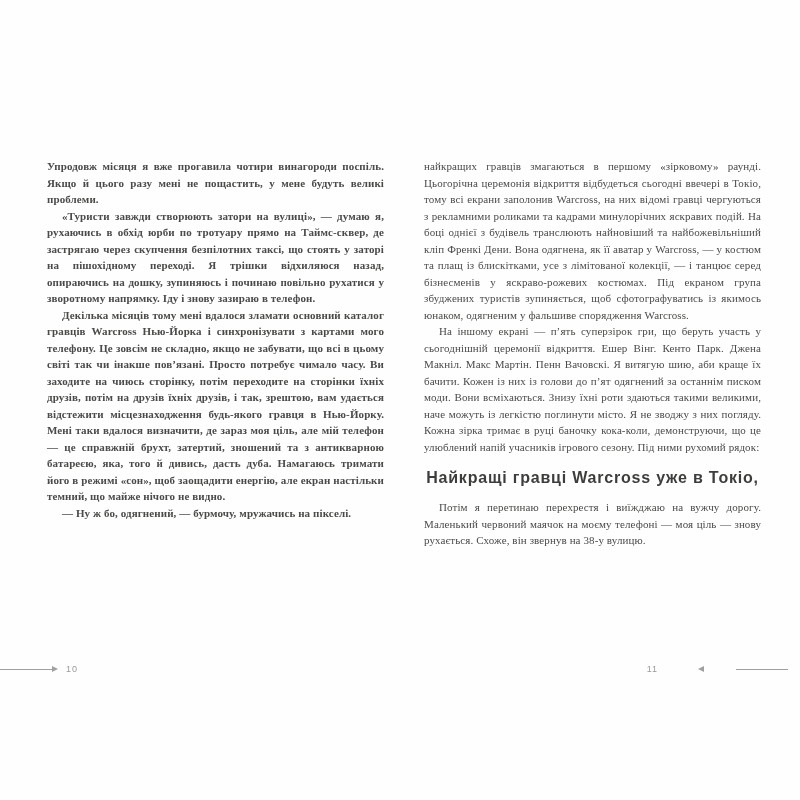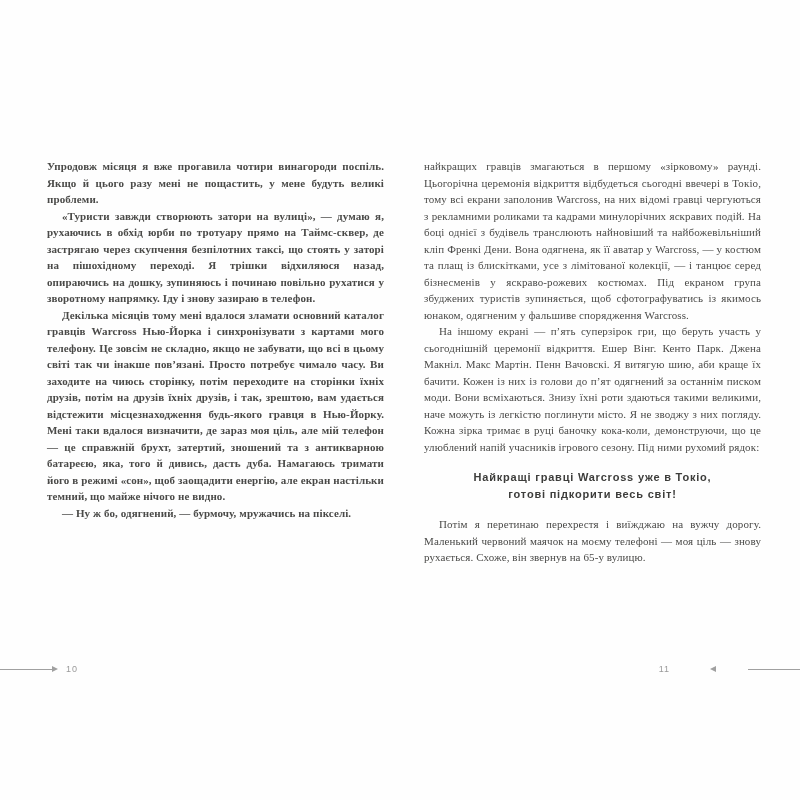--- a/index.html
+++ b/index.html
@@ -31,37 +31,37 @@
     text-indent: 15px;
   }
   .page p.no-indent {
     text-indent: 0;
   }
   .headline {
     margin: 14px 0 13px 0;
     text-align: center;
     font-family: "Liberation Sans", "DejaVu Sans", sans-serif;
     font-weight: bold;
-    font-size: 11px;
+    font-size: 16px;
     line-height: 17px;
     letter-spacing: 0.8px;
     color: #3d3d3b;
   }
   .footer {
     position: absolute;
     top: 664px;
     display: flex;
     align-items: center;
     color: #9a9a9a;
     font-family: "Liberation Sans", "DejaVu Sans", sans-serif;
     font-size: 9px;
     justify-content: flex-end;
   }
   .footer-left  { left: 0; }
-  .footer-right { right: 0; gap: 32px; }
+  .footer-right { right: 12px; gap: 32px; }
   .rule {
     display: inline-block;
     height: 1px;
     background: #a0a0a0;
     width: 52px;
   }
   .arrow-right {
     width: 0; height: 0;
     border-left: 6px solid #a0a0a0;
     border-top: 3px solid transparent;
@@ -87,23 +87,22 @@
   <p>«Туристи завжди створюють затори на вулиці», — думаю я, рухаючись в обхід юрби по тротуару прямо на Таймс-сквер, де застрягаю через скупчення безпілотних таксі, що стоять у заторі на пішохідному переході. Я трішки відхиляюся назад, опираючись на дошку, зупиняюсь і починаю повільно рухатися у зворотному напрямку. Іду і знову зазираю в телефон.</p>
   <p>Декілька місяців тому мені вдалося зламати основний каталог гравців Warcross Нью-Йорка і синхронізувати з картами мого телефону. Це зовсім не складно, якщо не забувати, що всі в цьому світі так чи інакше пов’язані. Просто потребує чимало часу. Ви заходите на чиюсь сторінку, потім переходите на сторінки їхніх друзів, потім на друзів їхніх друзів, і так, зрештою, вам удається відстежити місцезнаходження будь-якого гравця в Нью-Йорку. Мені таки вдалося визначити, де зараз моя ціль, але мій телефон — це справжній брухт, затертий, зношений та з антикварною батареєю, яка, того й дивись, дасть дуба. Намагаюсь тримати його в режимі «сон», щоб заощадити енергію, але екран настільки темний, що майже нічого не видно.</p>
   <p>— Ну ж бо, одягнений, — бурмочу, мружачись на пікселі.</p>
 </div>
 
 <div class="page page-right">
   <p class="no-indent">найкращих гравців змагаються в першому «зірковому» раунді. Цьогорічна церемонія відкриття відбудеться сьогодні ввечері в Токіо, тому всі екрани заполонив Warcross, на них відомі гравці чергуються з рекламними роликами та кадрами минулорічних яскравих подій. На боці однієї з будівель транслюють найновіший та найбожевільніший кліп Френкі Дени. Вона одягнена, як її аватар у Warcross, — у костюм та плащ із блискітками, усе з лімітованої колекції, — і танцює серед бізнесменів у яскраво-рожевих костюмах. Під екраном група збуджених туристів зупиняється, щоб сфотографуватись із якимось юнаком, одягненим у фальшиве спорядження Warcross.</p>
   <p>На іншому екрані — п’ять суперзірок гри, що беруть участь у сьогоднішній церемонії відкриття. Ешер Вінг. Кенто Парк. Джена Макніл. Макс Мартін. Пенн Вачовскі. Я витягую шию, аби краще їх бачити. Кожен із них із голови до п’ят одягнений за останнім писком моди. Вони всміхаються. Знизу їхні роти здаються такими великими, наче можуть із легкістю поглинути місто. Я не зводжу з них погляду. Кожна зірка тримає в руці баночку кока-коли, демонструючи, що це улюблений напій учасників ігрового сезону. Під ними рухомий рядок:</p>
   <div class="headline">
     <div>Найкращі гравці Warcross уже в Токіо,</div>
-    <div>готові підкорити весь світ!</div>
   </div>
-  <p>Потім я перетинаю перехрестя і виїжджаю на вужчу дорогу. Маленький червоний маячок на моєму телефоні — моя ціль — знову рухається. Схоже, він звернув на 65-у вулицю.</p>
+  <p>Потім я перетинаю перехрестя і виїжджаю на вужчу дорогу. Маленький червоний маячок на моєму телефоні — моя ціль — знову рухається. Схоже, він звернув на 38-у вулицю.</p>
 </div>
 
 <div class="footer footer-left">
   <span class="rule"></span>
   <span class="arrow-right"></span>
   <span class="page-num">10</span>
 </div>
 
 <div class="footer footer-right">
   <span class="page-num">11</span>

